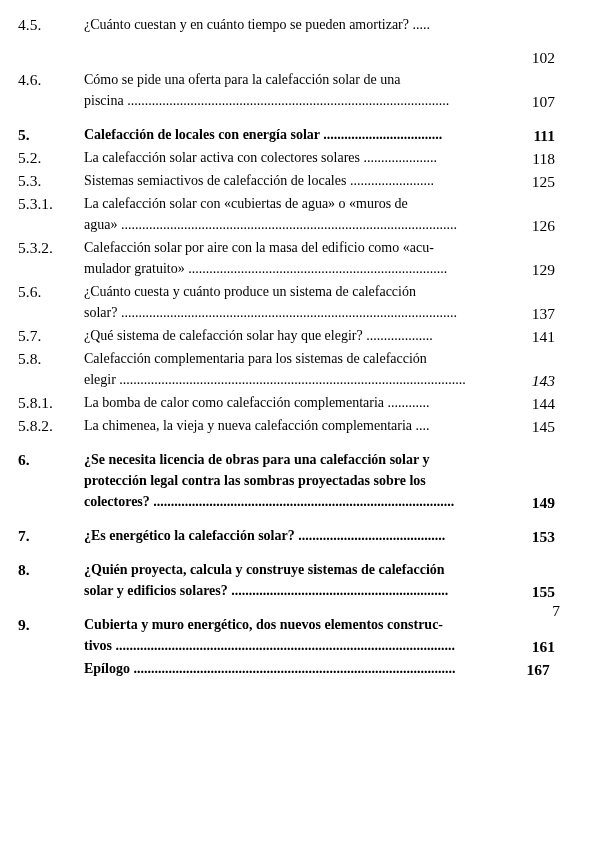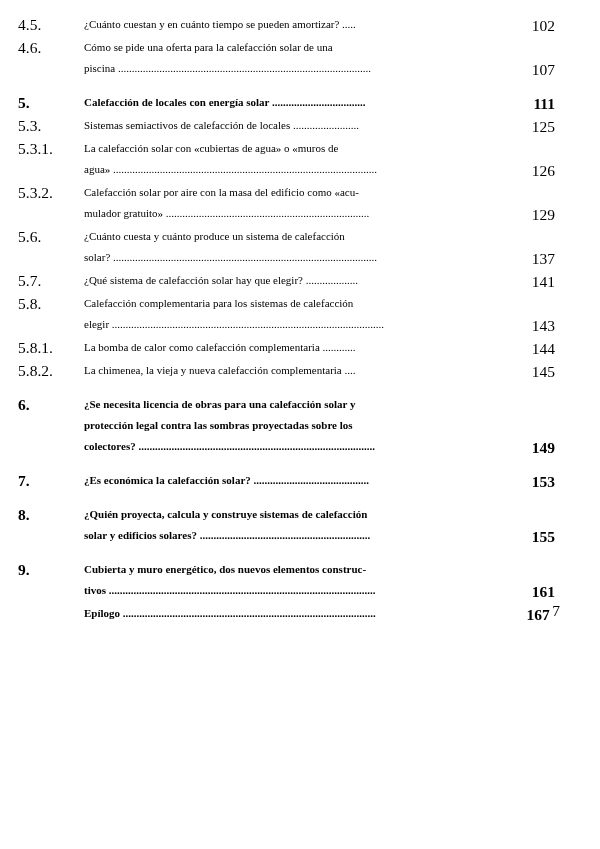--- a/index.html
+++ b/index.html
@@ -30,21 +30,21 @@
     vertical-align: top;
   }
   .num {
     width: 60px;
     font-size: 15.5px;
     line-height: 21px;
     padding: 0 6px 0 0;
     white-space: nowrap;
   }
   .txt {
-    font-size: 11px;
+    font-size: 14px;
     line-height: 21px;
     padding: 0 4px 0 0;
   }
   .pg {
     width: 34px;
     text-align: right;
     font-size: 15.5px;
     line-height: 21px;
     white-space: nowrap;
     padding-left: 4px;
@@ -74,21 +74,21 @@
 
 <div class="page">
   <table class="toc">
     <tbody id="toc-body">
         <tr class="entry">
           <td class="num">4.5.</td>
           <td class="txt">
             <span class="entry-line">¿Cuánto cuestan y en cuánto tiempo se pueden amortizar? .....</span>
           </td>
           <td class="pg">
-            <span style="display: block;">102</span>
+            <span style="display: block; margin-top: 32px;">102</span>
           </td>
         </tr>
         <tr class="entry">
           <td class="num">4.6.</td>
           <td class="txt">
             <span class="entry-line">Cómo se pide una oferta para la calefacción solar de una</span>
             <span class="entry-line">piscina ............................................................................................</span>
           </td>
           <td class="pg">
             <span style="display: block; visibility: hidden;">0</span>
@@ -101,20 +101,29 @@
         <tr class="entry bold">
           <td class="num">5.</td>
           <td class="txt">
             <span class="entry-line">Calefacción de locales con energía solar ..................................</span>
           </td>
           <td class="pg">
             <span style="display: block;">111</span>
           </td>
         </tr>
         <tr class="entry">
+          <td class="num">5.2.</td>
+          <td class="txt">
+            <span class="entry-line">La calefacción solar activa con colectores solares .....................</span>
+          </td>
+          <td class="pg">
+            <span style="display: block;">118</span>
+          </td>
+        </tr>
+        <tr class="entry">
           <td class="num">5.3.</td>
           <td class="txt">
             <span class="entry-line">Sistemas semiactivos de calefacción de locales ........................</span>
           </td>
           <td class="pg">
             <span style="display: block;">125</span>
           </td>
         </tr>
         <tr class="entry">
           <td class="num">5.3.1.</td>
@@ -159,21 +168,21 @@
           </td>
         </tr>
         <tr class="entry">
           <td class="num">5.8.</td>
           <td class="txt">
             <span class="entry-line">Calefacción complementaria para los sistemas de calefacción</span>
             <span class="entry-line">elegir ...................................................................................................</span>
           </td>
           <td class="pg">
             <span style="display: block; visibility: hidden;">0</span>
-            <span style="display: block;">143</span>
+            <span style="display: block; font-style: italic;">143</span>
           </td>
         </tr>
         <tr class="entry">
           <td class="num">5.8.1.</td>
           <td class="txt">
             <span class="entry-line">La bomba de calor como calefacción complementaria ............</span>
           </td>
           <td class="pg">
             <span style="display: block;">144</span>
           </td>
@@ -202,21 +211,21 @@
             <span style="display: block; visibility: hidden;">0</span>
             <span style="display: block;">149</span>
           </td>
         </tr>
         <tr class="spacer">
           <td colspan="3"></td>
         </tr>
         <tr class="entry bold">
           <td class="num">7.</td>
           <td class="txt">
-            <span class="entry-line">¿Es económica la calefacción solar? ..........................................</span>
+            <span class="entry-line">¿Es energético la calefacción solar? ..........................................</span>
           </td>
           <td class="pg">
             <span style="display: block;">153</span>
           </td>
         </tr>
         <tr class="spacer">
           <td colspan="3"></td>
         </tr>
         <tr class="entry bold">
           <td class="num">8.</td>

